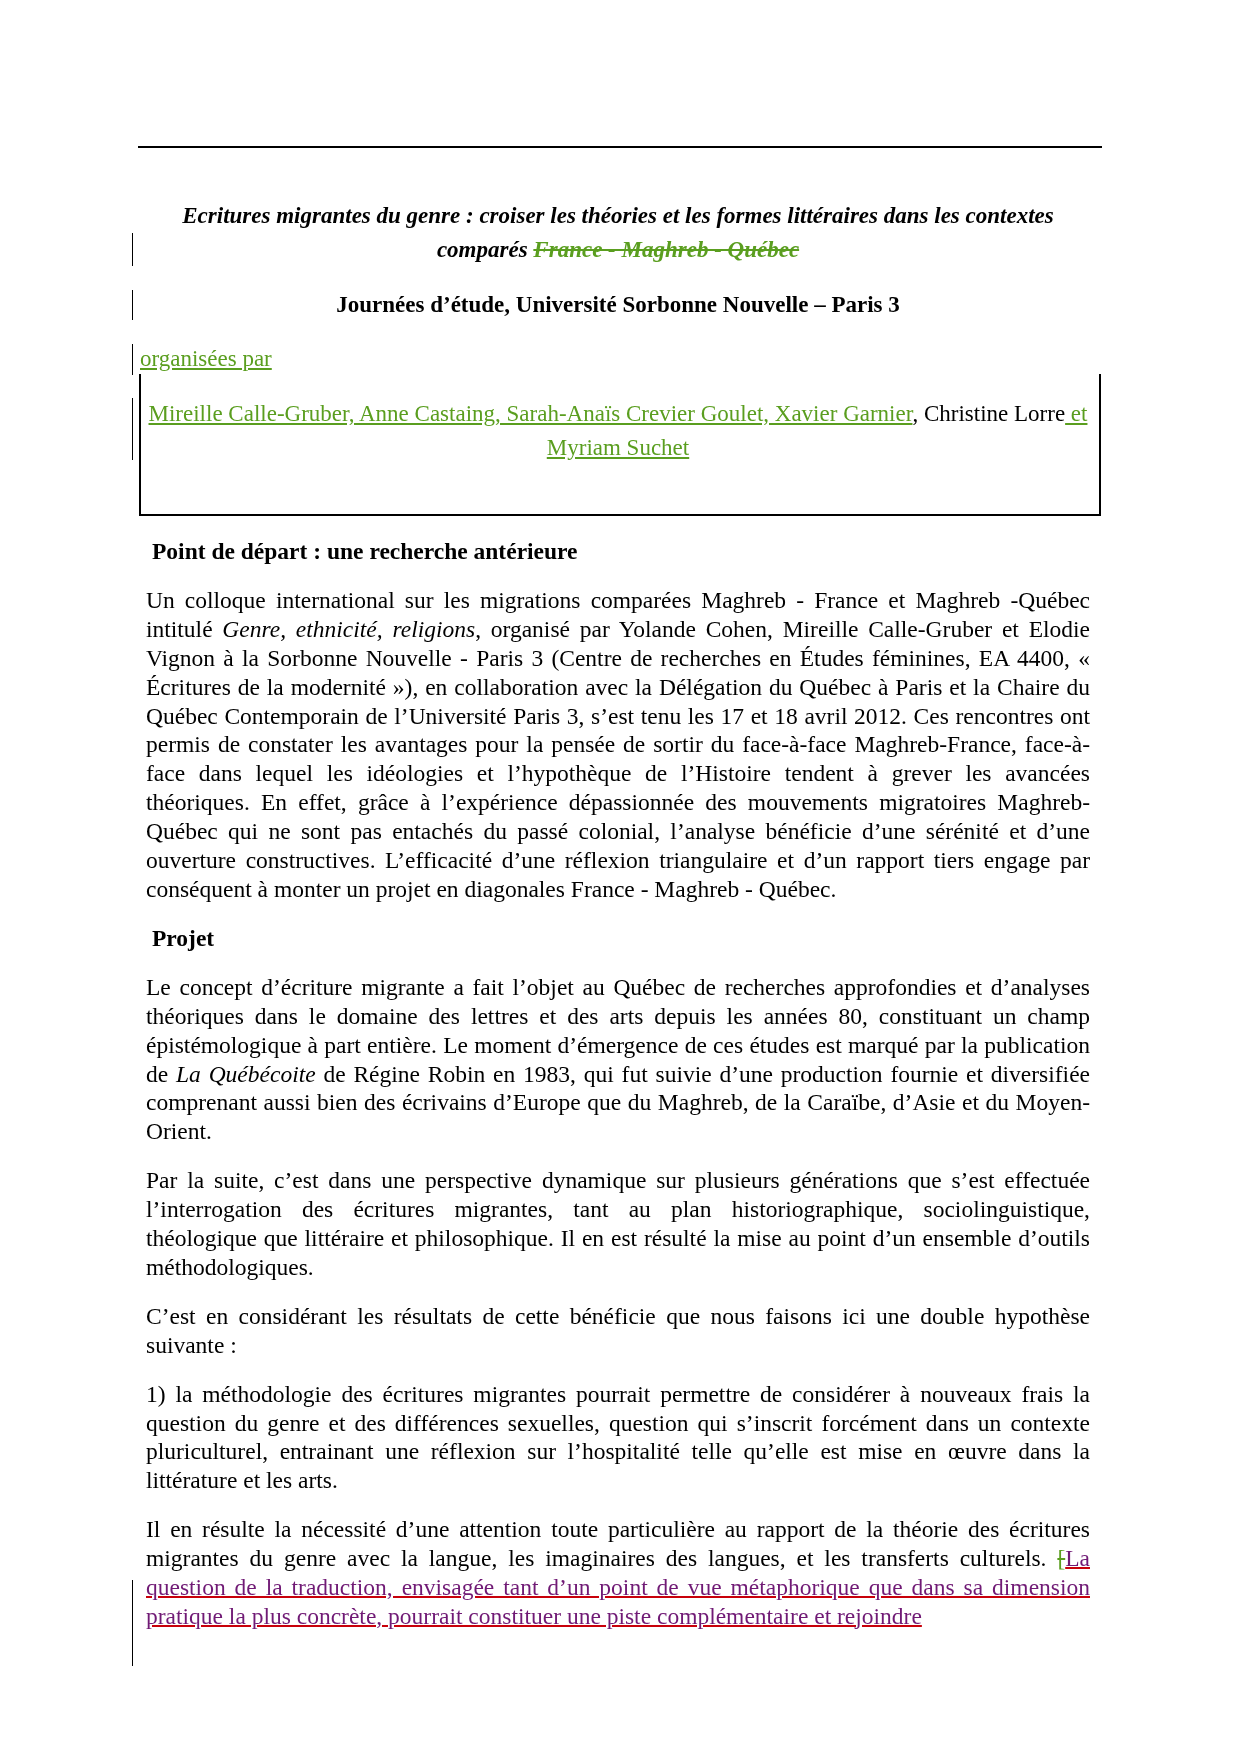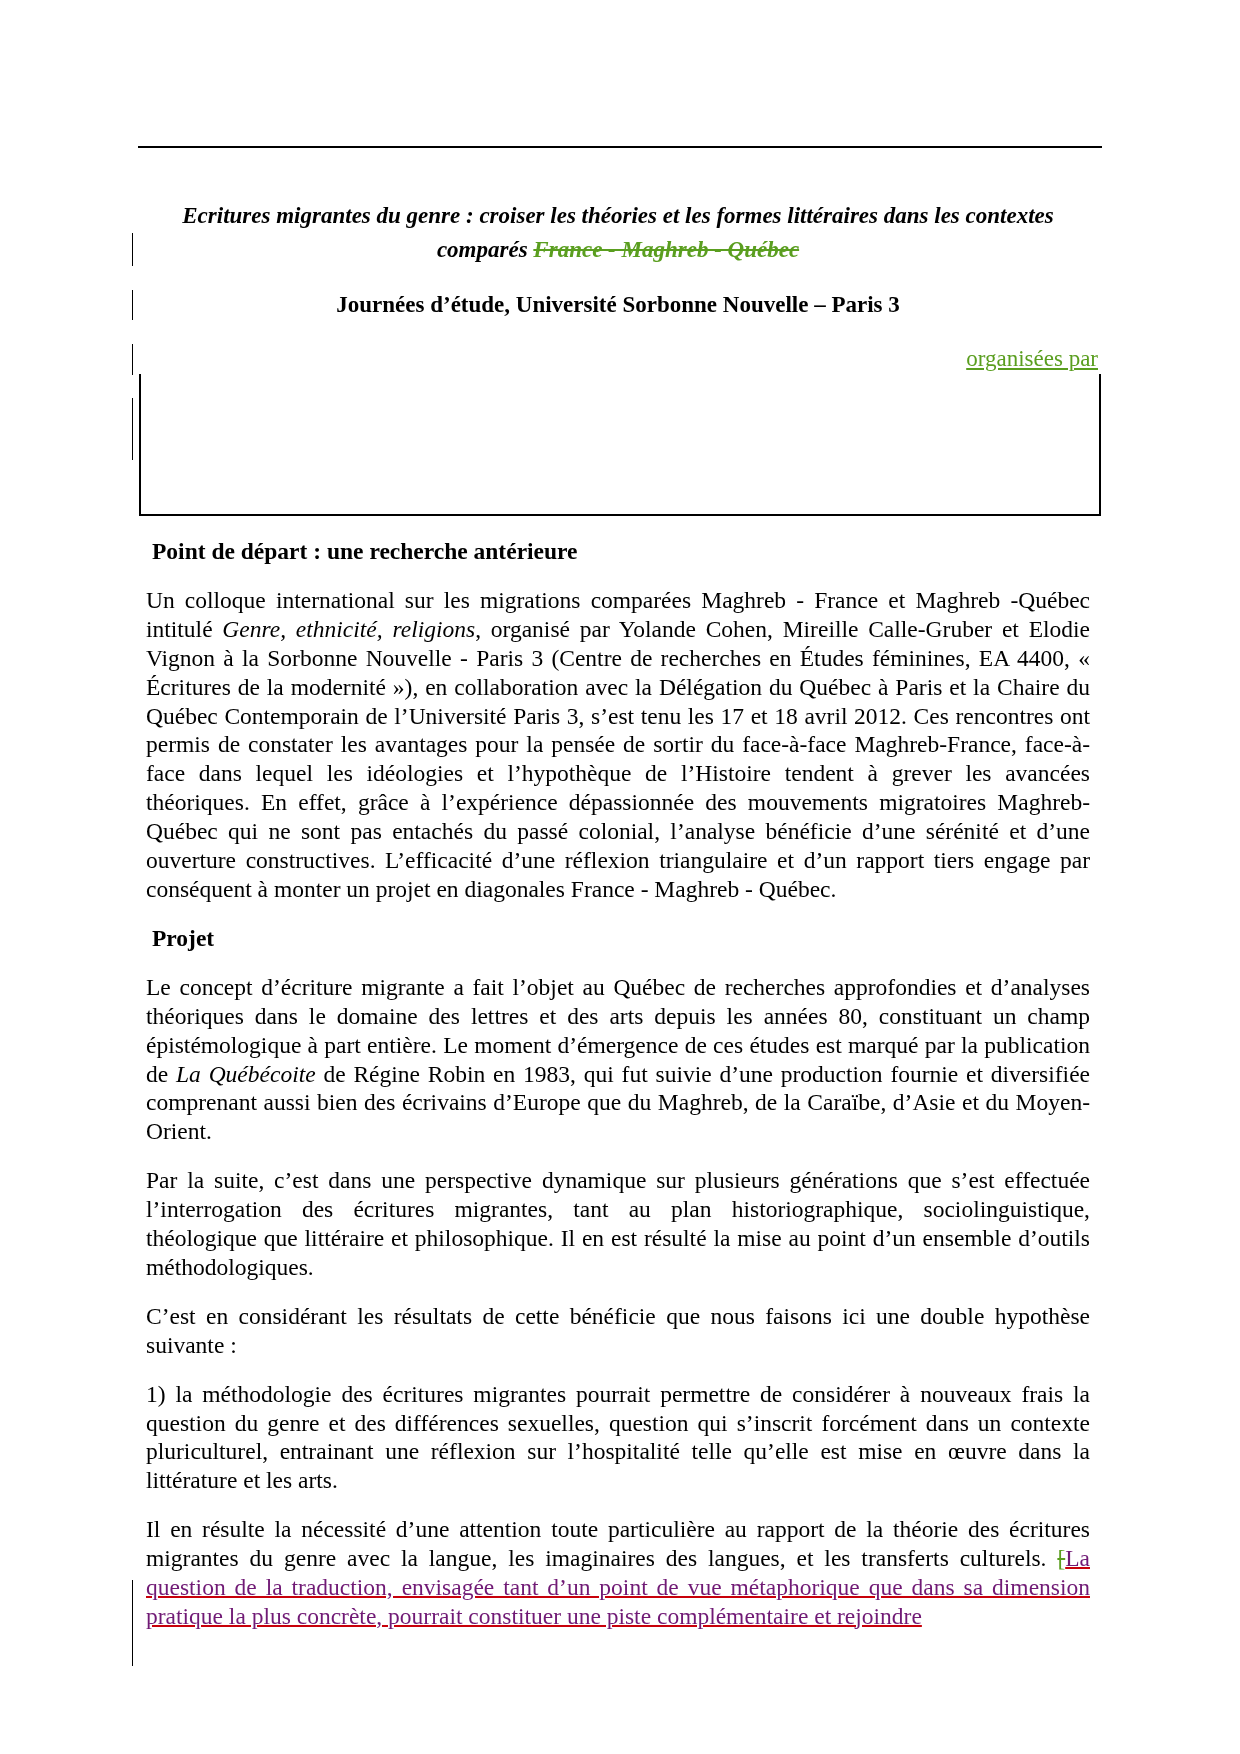--- a/index.html
+++ b/index.html
@@ -11,21 +11,21 @@
   .page { position: absolute; left: 0; top: 0; width: 1240px; height: 1754px; background: #fff; }
   .top-rule { position: absolute; left: 138px; top: 146px; width: 964px; height: 2px; background: #000; }
   .change-bar { position: absolute; left: 132px; width: 1px; background: #000; }
   .box { position: absolute; left: 139px; top: 374px; width: 962px; height: 142px;
          border-left: 2px solid #000; border-right: 2px solid #000; border-bottom: 2px solid #000; box-sizing: border-box; }
 
   .title { position: absolute; left: 146px; width: 944px; text-align: center;
            font-weight: bold; font-size: 23px; line-height: 34px; top: 199px; font-style: italic; }
   .subtitle { position: absolute; left: 146px; width: 944px; text-align: center;
               font-weight: bold; font-size: 23px; line-height: 30px; top: 290px; }
-  .organised { position: absolute; left: 154px; width: 944px; text-align: right;
+  .organised { position: absolute; left: 140px; width: 944px; text-align: left;
                font-size: 23px; line-height: 30px; top: 344px; }
   .organisers { position: absolute; left: 146px; width: 944px; text-align: center;
                 font-size: 23px; line-height: 34px; top: 397px; }
 
   .ins-green { color: #5a9e1f; text-decoration: underline; text-decoration-color: #5a9e1f; }
   .del-green { color: #5a9e1f; text-decoration: line-through; text-decoration-color: #5a9e1f; }
   .ins-red { color: #701a75; text-decoration: underline; text-decoration-color: #c8000a; text-decoration-thickness: 2px; }
 
   .body { position: absolute; left: 146px; width: 944px; top: 537px; font-size: 23.5px; line-height: 28.9px; }
   .body h2 { font-size: 23.5px; font-weight: bold; margin: 0 0 20px 6px; line-height: 28.9px; }
@@ -49,20 +49,23 @@
   <div class="title">
     <span>Ecritures migrantes du genre : croiser les théories et les formes littéraires dans les contextes comparés </span><span class="del-green">France - Maghreb - Québec</span>
   </div>
 
   <div class="subtitle">Journées d’étude, Université Sorbonne Nouvelle – Paris 3</div>
 
   <div class="organised">
     <span class="ins-green">organisées par</span>
   </div>
 
+  <div class="organisers">
+    <span class="ins-green">Mireille Calle-Gruber, Anne Castaing, Sarah-Anaïs Crevier Goulet, Xavier Garnier</span><span>, Christine Lorre</span><span class="ins-green"> et Myriam Suchet</span>
+  </div>
 
   <div class="body">
     <h2>Point de départ : une recherche antérieure</h2>
     <p><span>Un colloque international sur les migrations comparées Maghreb - France et Maghreb -Québec  intitulé </span><em>Genre, ethnicité, religions</em><span>, organisé par Yolande Cohen, Mireille Calle-Gruber et Elodie Vignon à la Sorbonne Nouvelle - Paris 3 (Centre de recherches en Études féminines, EA 4400, « Écritures de la modernité »), en collaboration avec la Délégation du Québec à Paris et la Chaire du Québec Contemporain de l’Université Paris 3, s’est tenu les 17 et 18 avril 2012. Ces rencontres ont permis de constater les avantages pour la pensée de sortir du face-à-face Maghreb-France, face-à-face dans lequel les idéologies et l’hypothèque de l’Histoire tendent à grever les avancées théoriques. En effet, grâce à l’expérience dépassionnée des mouvements migratoires Maghreb-Québec qui ne sont pas entachés du passé colonial, l’analyse bénéficie d’une sérénité et d’une ouverture constructives. L’efficacité d’une réflexion triangulaire et d’un rapport tiers engage par conséquent à monter un projet en diagonales France - Maghreb - Québec.</span></p>
 
     <h2>Projet</h2>
     <p><span>Le concept d’écriture migrante a fait l’objet au Québec de recherches approfondies et d’analyses théoriques dans le domaine des lettres et des arts depuis les années 80, constituant un champ épistémologique à part entière. Le moment d’émergence de ces études est marqué par la publication de </span><em>La Québécoite</em><span> de Régine Robin en 1983, qui fut suivie d’une production fournie et diversifiée comprenant aussi bien des écrivains d’Europe que du Maghreb, de la Caraïbe, d’Asie et du Moyen-Orient.</span></p>
     <p>Par la suite, c’est dans une perspective dynamique sur plusieurs générations que s’est effectuée l’interrogation des écritures migrantes, tant au plan historiographique, sociolinguistique, théologique que littéraire et philosophique. Il en est résulté la mise au point d’un ensemble d’outils méthodologiques.</p>
     <p>C’est en considérant les résultats de cette bénéficie que nous faisons ici une double hypothèse suivante :</p>
     <p>1) la méthodologie des écritures migrantes pourrait permettre de considérer à nouveaux frais la question du genre et des différences sexuelles, question qui s’inscrit forcément dans un contexte pluriculturel, entrainant une réflexion sur l’hospitalité telle qu’elle est mise en œuvre dans la littérature et les arts.</p>

